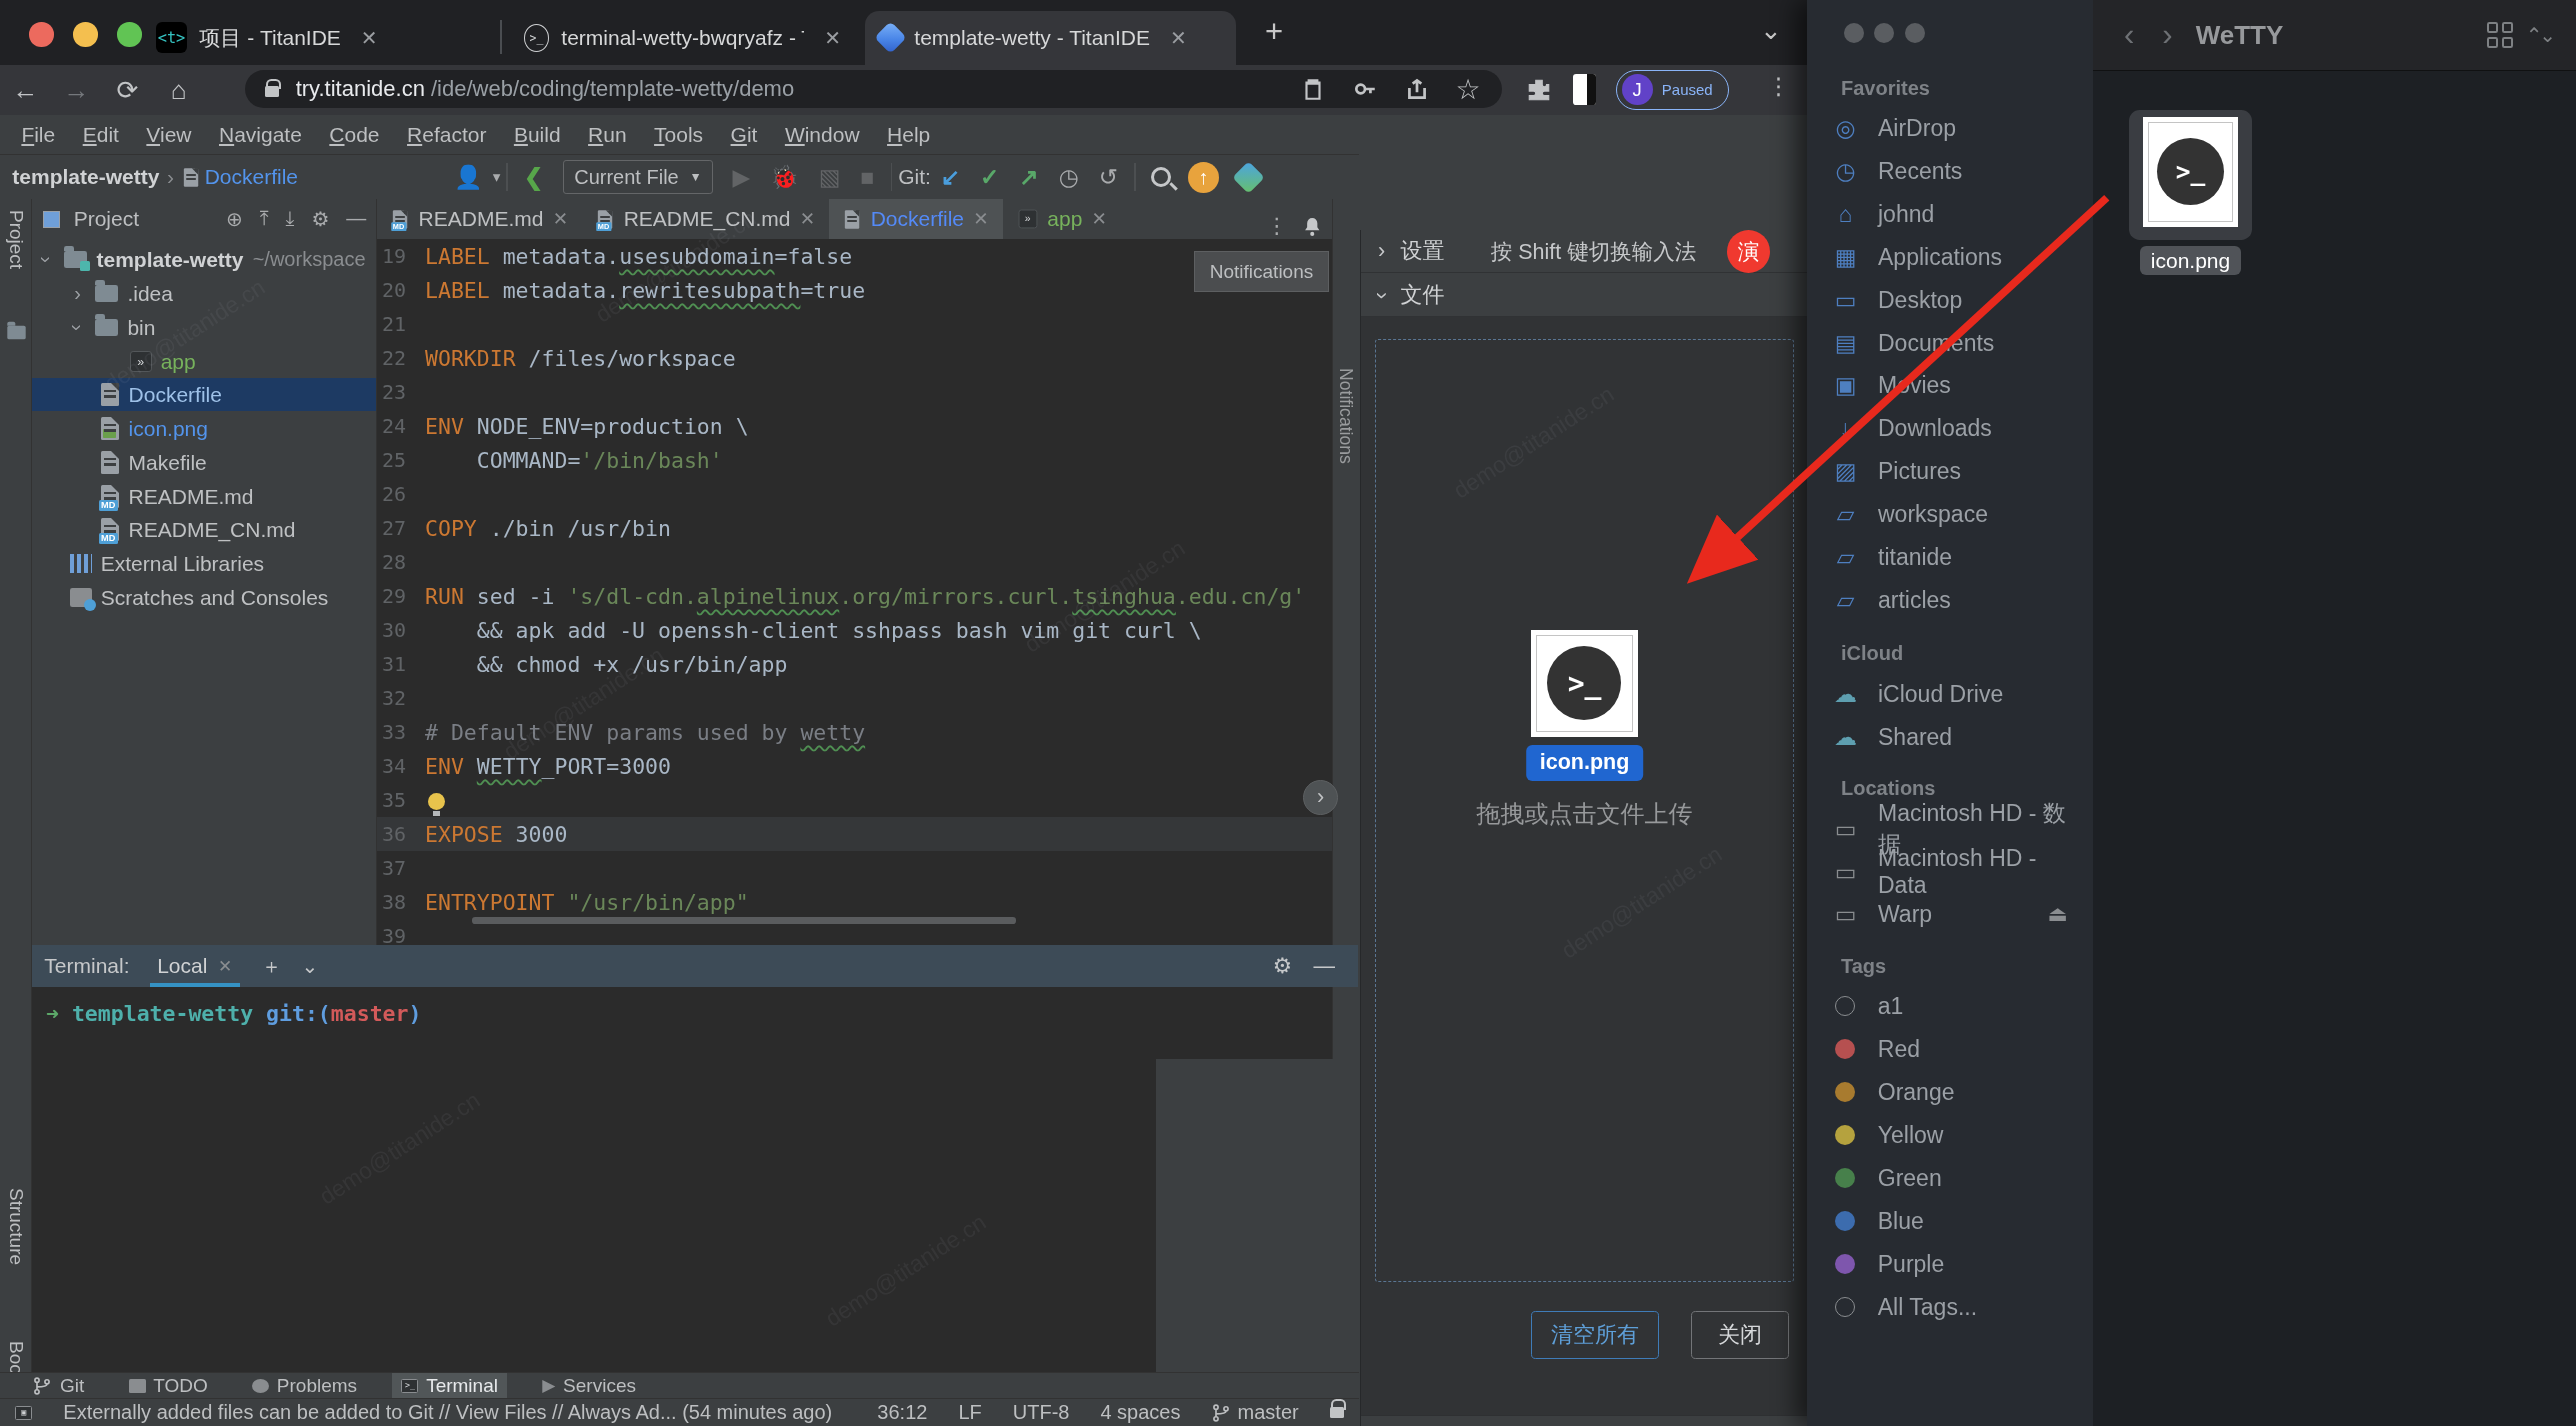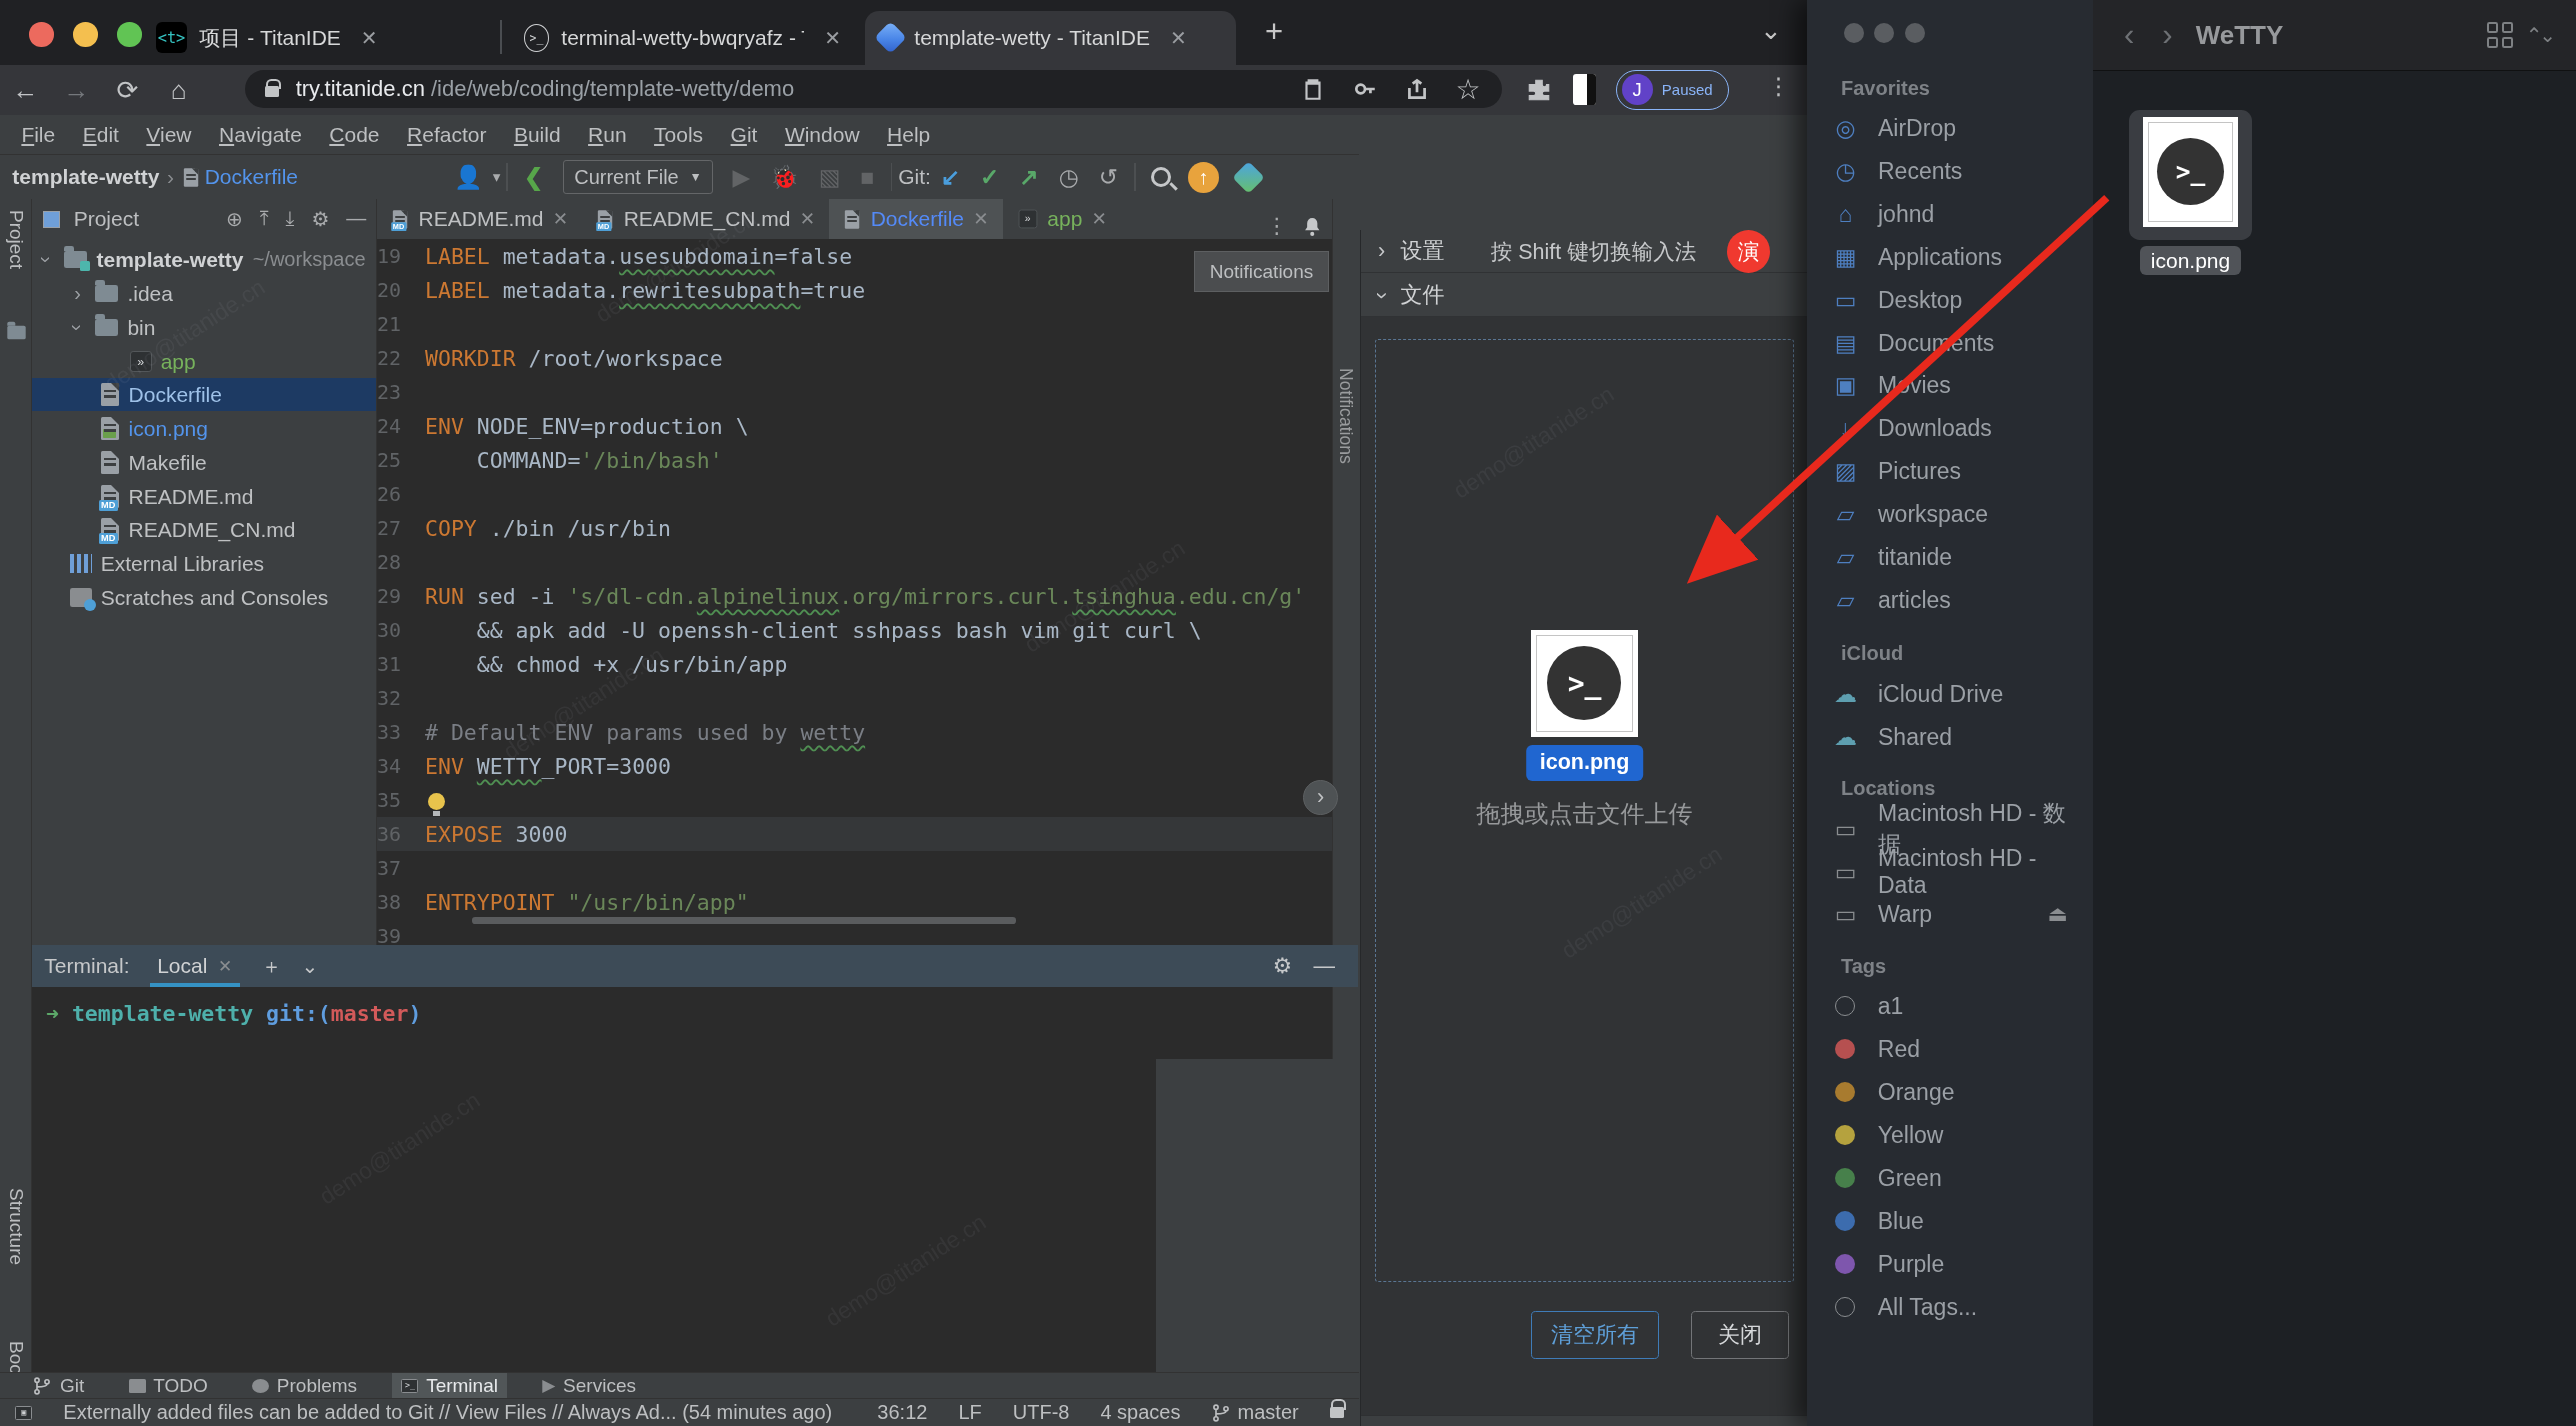--- a/index.html
+++ b/index.html
@@ -82,21 +82,21 @@
   #edtabs{left:377px;top:84px;width:955px;height:40px;background:#3c3f41;display:flex;align-items:flex-end}
   .etab{height:40px;display:flex;align-items:center;gap:9.2px;padding:0 14px;font-size:21px;color:#bfc1c3}
   .etab .x{color:#8a8d90;font-size:18.4px}
   .etab.active{background:#4e5254}
   .etab.active .lbl{color:#548af7}
   .etab .green{color:#77b25c}
   .mini{transform:scale(.8)}
   #editor{left:377px;top:124px;width:955px;height:820px;background:#2b2b2b;overflow:hidden}
   .crow{display:flex;height:34px;align-items:center;white-space:pre}
   .crow.current{background:#353739}
-  .ln{width:48px;flex:none;text-align:left;padding-right:14px;color:#606366;font-family:"DejaVu Sans Mono",monospace;font-size:20px}
+  .ln{width:48px;flex:none;text-align:center;padding-right:14px;color:#606366;font-family:"DejaVu Sans Mono",monospace;font-size:20px}
   .ctext{font-family:"DejaVu Sans Mono",monospace;font-size:21.5px;color:#a9b7c6}
   .kw{color:#cc7832}.txt{color:#a9b7c6}.str{color:#6a8759}.cmt{color:#7a7e85}
   .sq{text-decoration:underline wavy #4f8f52 1.5px;text-underline-offset:5.4px}
   .bulb{display:inline-block;width:17px;height:17px;border-radius:50%;background:#e8c34c;position:relative;margin-left:3.1px;vertical-align:middle}
   .bulb::after{content:"";position:absolute;left:4.6px;bottom:-6.1px;width:7.7px;height:5.4px;background:#b5b8ba}
   #edtooltip{left:1194px;top:136px;width:135px;height:41px;background:#4b4d4f;border:0.8px solid #5d5f61;color:#bdbfc1;font-size:19px;display:flex;align-items:center;justify-content:center}
   #rightrail{left:1332px;top:84px;width:26px;height:860px;background:#3c3f41;border-left:0.8px solid #323232}
   #expandbtn{left:1303px;top:665px;width:35px;height:35px;border-radius:50%;background:#4e5254;border:0.8px solid #5d6062;color:#c0c2c4;font-size:21.5px;display:flex;align-items:center;justify-content:center}
 
   
@@ -377,21 +377,21 @@
       <svg width="24.5" height="24.5" viewBox="0 0 24 24" fill="#c6c8ca" style="margin-right:7.7px">
           <path d="M12 3a5 5 0 0 0-5 5v4l-2 3h14l-2-3V8a5 5 0 0 0-5-5z"></path>
           <circle cx="12" cy="18.5" r="2"></circle>
         </svg>
     </div>
 
     <div id="editor" class="abs">
         <div class="crow"><span class="ln">19</span><span class="ctext"><span class="kw">LABEL</span><span class="txt"> metadata.</span><span class="txt sq">usesubdomain</span><span class="txt">=false</span></span></div>
         <div class="crow"><span class="ln">20</span><span class="ctext"><span class="kw">LABEL</span><span class="txt"> metadata.</span><span class="txt sq">rewritesubpath</span><span class="txt">=true</span></span></div>
         <div class="crow"><span class="ln">21</span><span class="ctext"></span></div>
-        <div class="crow"><span class="ln">22</span><span class="ctext"><span class="kw">WORKDIR</span><span class="txt"> /root/workspace</span></span></div>
+        <div class="crow"><span class="ln">22</span><span class="ctext"><span class="kw">WORKDIR</span><span class="txt"> /files/workspace</span></span></div>
         <div class="crow"><span class="ln">23</span><span class="ctext"></span></div>
         <div class="crow"><span class="ln">24</span><span class="ctext"><span class="kw">ENV</span><span class="txt"> NODE_ENV=production \</span></span></div>
         <div class="crow"><span class="ln">25</span><span class="ctext"><span class="txt">    COMMAND=</span><span class="str">'/bin/bash'</span></span></div>
         <div class="crow"><span class="ln">26</span><span class="ctext"></span></div>
         <div class="crow"><span class="ln">27</span><span class="ctext"><span class="kw">COPY</span><span class="txt"> ./bin /usr/bin</span></span></div>
         <div class="crow"><span class="ln">28</span><span class="ctext"></span></div>
         <div class="crow"><span class="ln">29</span><span class="ctext"><span class="kw">RUN</span><span class="txt"> sed -i </span><span class="str">'s/dl-cdn.</span><span class="str sq">alpinelinux</span><span class="str">.org/mirrors.curl.</span><span class="str sq">tsinghua</span><span class="str">.edu.cn/g'</span></span></div>
         <div class="crow"><span class="ln">30</span><span class="ctext"><span class="txt">    &amp;&amp; apk add -U openssh-client sshpass bash vim git curl \</span></span></div>
         <div class="crow"><span class="ln">31</span><span class="ctext"><span class="txt">    &amp;&amp; chmod +x /usr/bin/app</span></span></div>
         <div class="crow"><span class="ln">32</span><span class="ctext"></span></div>

